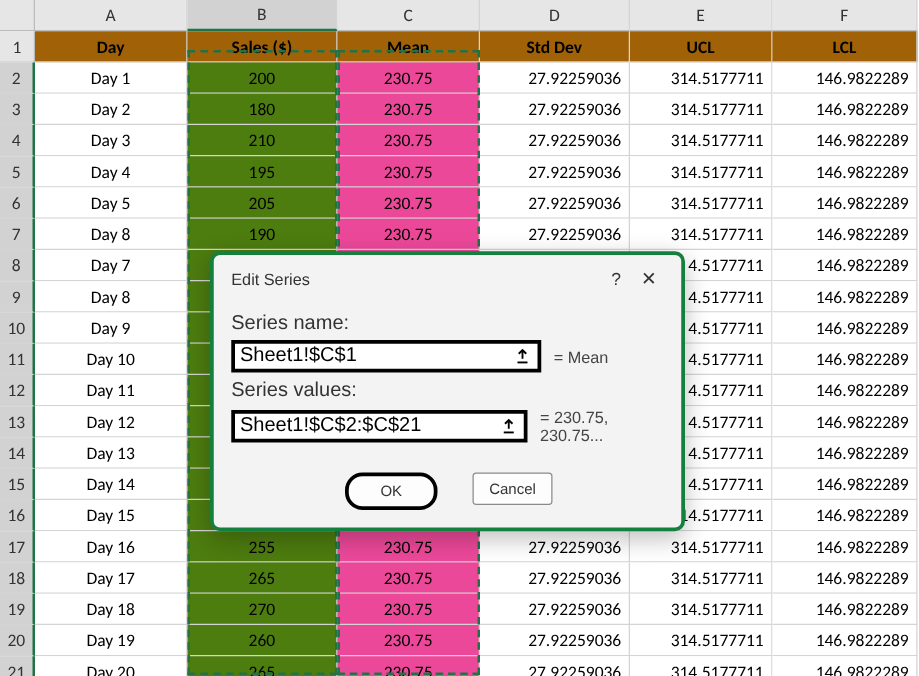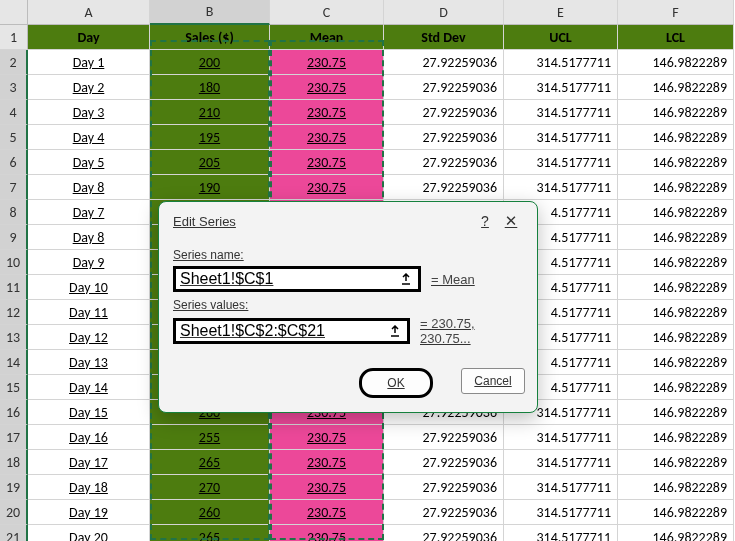--- a/index.html
+++ b/index.html
@@ -48,23 +48,23 @@
     border-right: 2px solid #217346;
   }
   .selcorner {
     background: #e6e6e6;
     border-right: 1px solid #bcbcbc;
     border-bottom: 1px solid #bcbcbc;
   }
   .cell.header {
     font-weight: bold;
     justify-content: center;
-    background: #4d7c0f;
-  }
-  .cell.center { justify-content: center; text-decoration: underline; }
+    background: #a16207;
+  }
+  .cell.center { justify-content: center; }
   .cell.right { justify-content: flex-end; }
   .cell.sel-b {
     background: #4d7c0f;
   }
   .cell.sel-c {
     background: #ec4899;
   }
   
   .dash-box-b {
     position: absolute;
@@ -72,47 +72,46 @@
     pointer-events: none;
   }
   .dash-box-c {
     position: absolute;
     border: 2px dashed #217346;
     pointer-events: none;
   }
   
   .dialog {
     position: absolute;
-    left: 158px;
+    left: 168px;
     top: 201px;
     width: 380px;
     background: #f3f3f3;
-    border: 1px solid #15803d;
+    border: 3px solid #15803d;
     border-radius: 8px;
     box-shadow: 0 6px 20px rgba(0,0,0,0.25);
     font-family: "Segoe UI", Arial, sans-serif;
     font-size: 12px;
     color: #333;
-    text-decoration: underline;
   }
   .dlg-title {
     display: flex;
     align-items: center;
     padding: 10px 12px 8px 14px;
     font-size: 13px;
   }
   .dlg-title .ttxt { flex: 1; }
   .dlg-title .help {
     width: 24px; text-align: center; cursor: pointer; font-size: 14px;
   }
   .dlg-title .close {
     width: 28px; text-align: center; cursor: pointer; font-size: 15px;
   }
   .dlg-body { padding: 4px 14px 12px 14px; }
-  .fld-label { margin: 6px 0 4px 0; font-size: 12px; }
+  .fld-label { margin: 6px 0 4px 0; font-size: 16px; }
   .fld-row { display: flex; align-items: center; gap: 10px; }
   .fld-input {
     display: flex;
     align-items: center;
     border: 3px solid #000;
     background: #fff;
     height: 26px;
     width: 248px;
     padding: 0 4px;
   }
@@ -126,21 +125,21 @@
   }
   .collapse-icon {
     width: 16px; height: 16px;
     display: flex; align-items: center; justify-content: center;
     cursor: pointer;
   }
   .collapse-icon svg { display: block; }
   .fld-result { font-size: 13px; color: #444; }
   .dlg-buttons {
     display: flex;
-    justify-content: flex-end;
+    justify-content: center;
     gap: 28px;
     padding: 10px 12px 14px 14px;
   }
   .btn {
     min-width: 64px;
     height: 26px;
     border: 1px solid #8a8a8a;
     background: #fdfdfd;
     border-radius: 3px;
     font-size: 12px;

